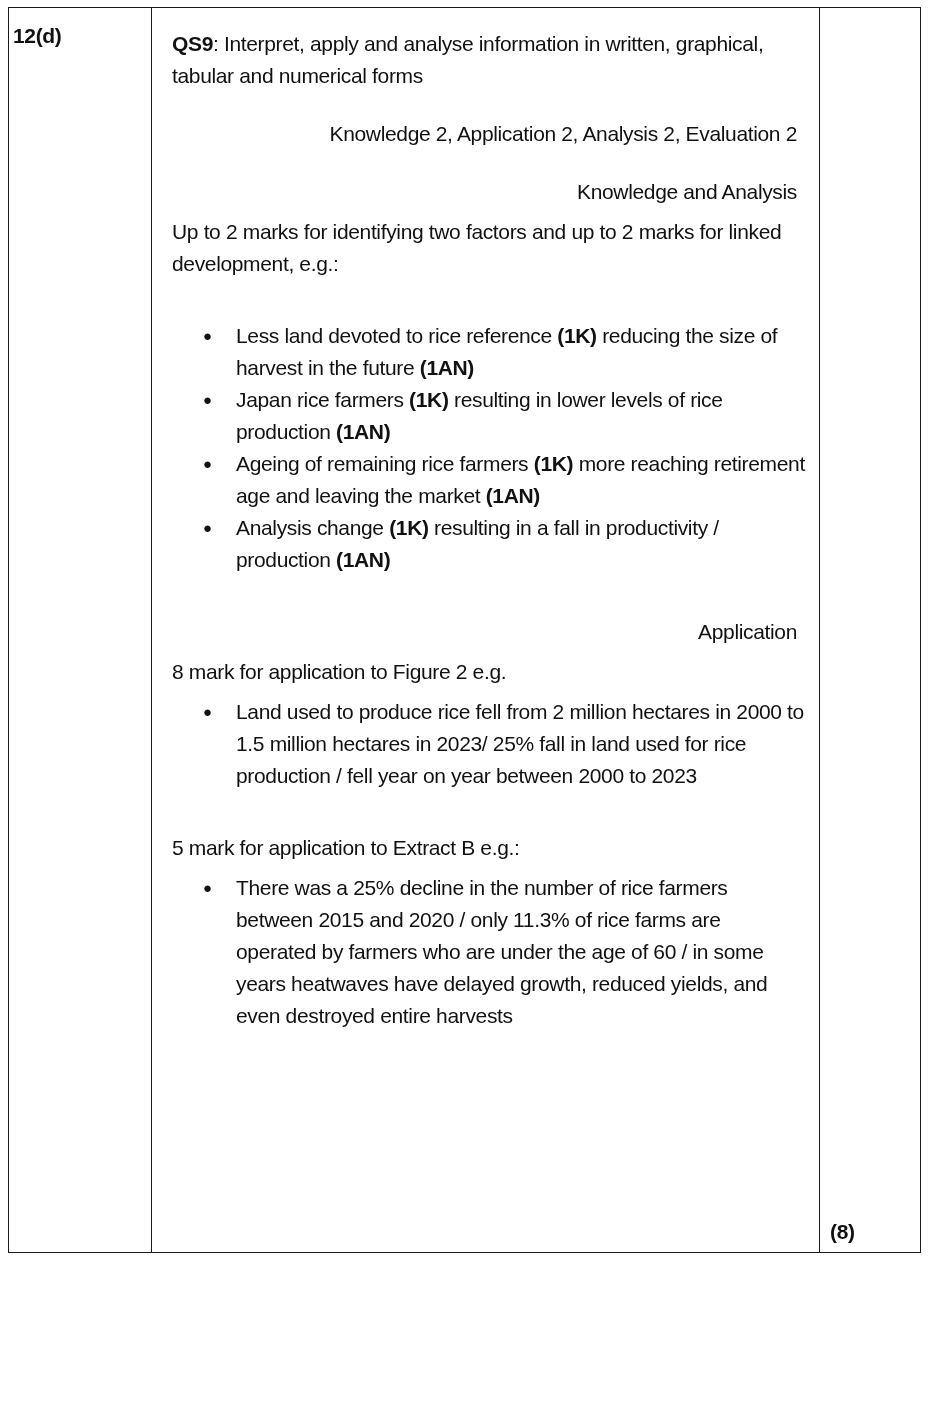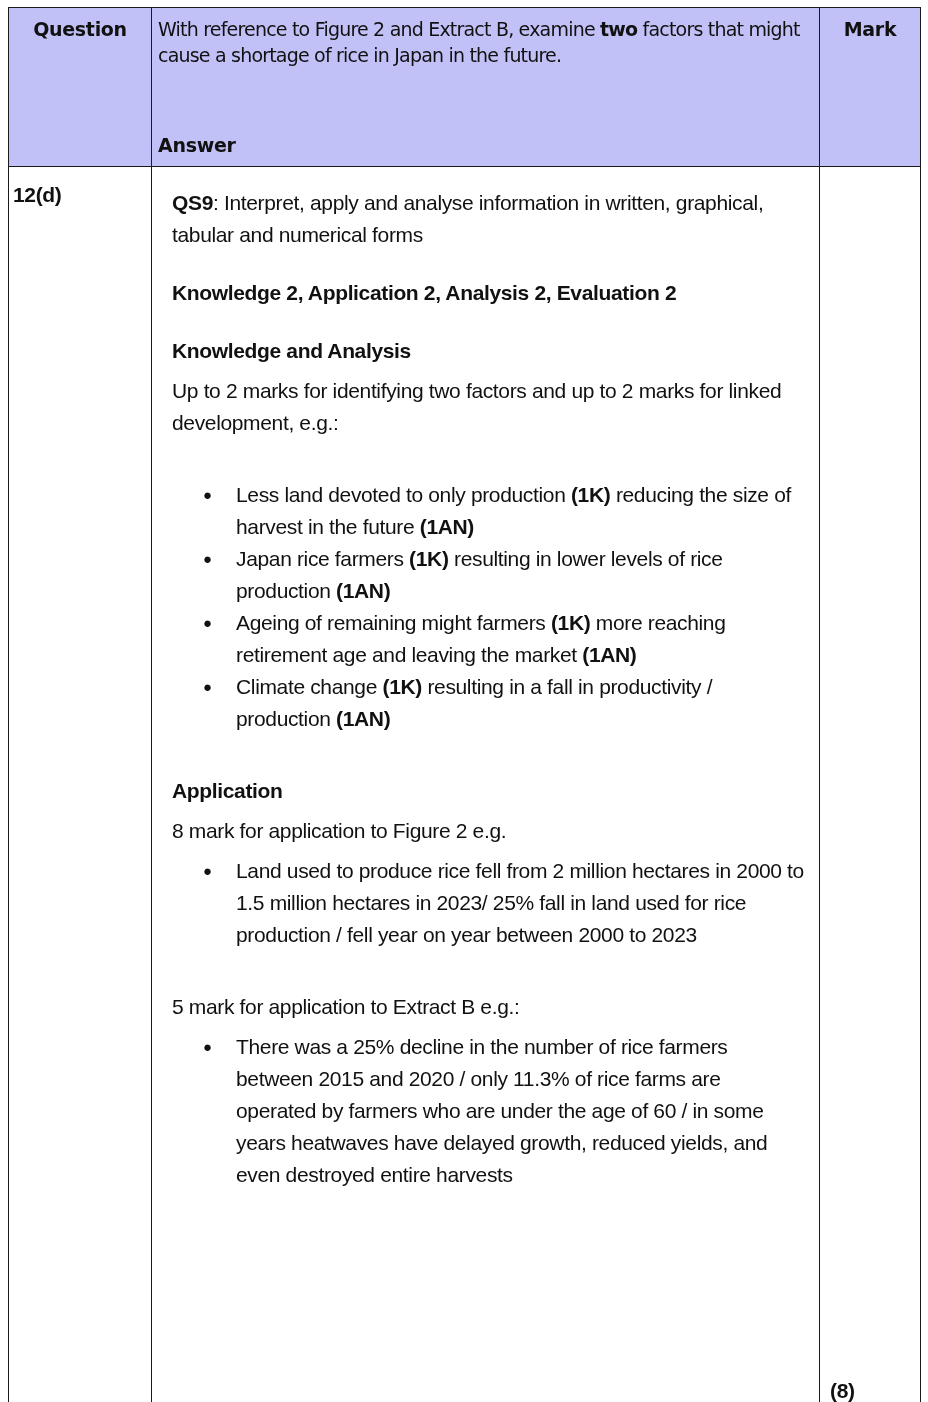--- a/index.html
+++ b/index.html
@@ -76,21 +76,21 @@
     .qnum {
       font-weight: bold;
       padding: 12px 0 0 4px !important;
     }
     .content {
       padding: 12px 14px 0 12px !important;
     }
     .content p {
       margin: 8px;
     }
-    .content .bold { font-weight: bold; }
+    .content .bold { font-weight: normal; text-align: right; }
     .block-gap-small { height: 10px; }
     .block-gap-big { height: 32px; }
     ul.bl {
       list-style: none;
       margin: 0;
       padding: 0 0 0 72px;
     }
     ul.bl li {
       position: relative;
     }
@@ -113,43 +113,35 @@
 </head>
 <body>
 
 <table class="ms">
   <colgroup>
       <col class="c1">
       <col class="c2">
       <col class="c3">
     </colgroup>
   <tbody>
-      <tr class="head">
-    <td class="head-q">Question</td>
-    <td class="head-text">
-      <span>With reference to Figure 2 and Extract B, examine </span><b>two</b><span> factors that might cause a shortage of rice in Japan in the future.</span>
-      <div class="answer">Answer</div>
-    </td>
-    <td class="head-mark">Mark</td>
-  </tr>
   <tr class="body">
     <td class="qnum">12(d)</td>
     <td class="content">
       <p><b>QS9</b><span>: Interpret, apply and analyse information in written, graphical, tabular and numerical forms</span></p>
       <div class="block-gap-small"></div>
       <p class="bold">Knowledge 2, Application 2, Analysis 2, Evaluation 2</p>
       <div class="block-gap-small"></div>
       <p class="bold">Knowledge and Analysis</p>
       <p>Up to 2 marks for identifying two factors and up to 2 marks for linked development, e.g.:</p>
       <div class="block-gap-big"></div>
       <ul class="bl">
-        <li><span class="bullet">●</span><span>Less land devoted to only production </span><b>(1K)</b><span> reducing the size of harvest in the future </span><b>(1AN)</b></li>
+        <li><span class="bullet">●</span><span>Less land devoted to rice reference </span><b>(1K)</b><span> reducing the size of harvest in the future </span><b>(1AN)</b></li>
         <li><span class="bullet">●</span><span>Japan rice farmers </span><b>(1K)</b><span> resulting in lower levels of rice production </span><b>(1AN)</b></li>
-        <li><span class="bullet">●</span><span>Ageing of remaining might farmers </span><b>(1K)</b><span> more reaching retirement age and leaving the market </span><b>(1AN)</b></li>
-        <li><span class="bullet">●</span><span>Climate change </span><b>(1K)</b><span> resulting in a fall in productivity / production </span><b>(1AN)</b></li>
+        <li><span class="bullet">●</span><span>Ageing of remaining rice farmers </span><b>(1K)</b><span> more reaching retirement age and leaving the market </span><b>(1AN)</b></li>
+        <li><span class="bullet">●</span><span>Analysis change </span><b>(1K)</b><span> resulting in a fall in productivity / production </span><b>(1AN)</b></li>
       </ul>
       <div class="block-gap-big"></div>
       <p class="bold">Application</p>
       <p>8 mark for application to Figure 2 e.g.</p>
       <ul class="bl">
         <li><span class="bullet">●</span><span>Land used to produce rice fell from 2 million hectares in 2000 to 1.5 million hectares in 2023/ 25% fall in land used for rice production / fell year on year between 2000 to 2023</span></li>
       </ul>
       <div class="block-gap-big"></div>
       <p>5 mark for application to Extract B e.g.:</p>
       <ul class="bl">

